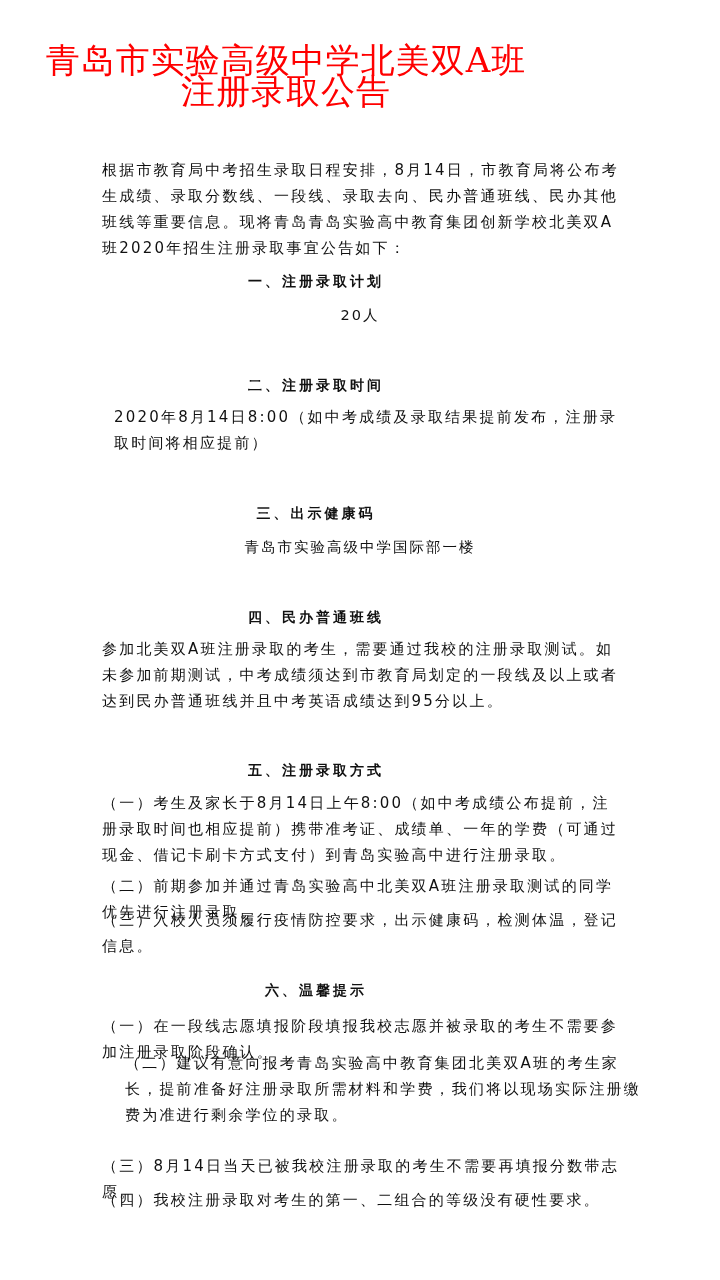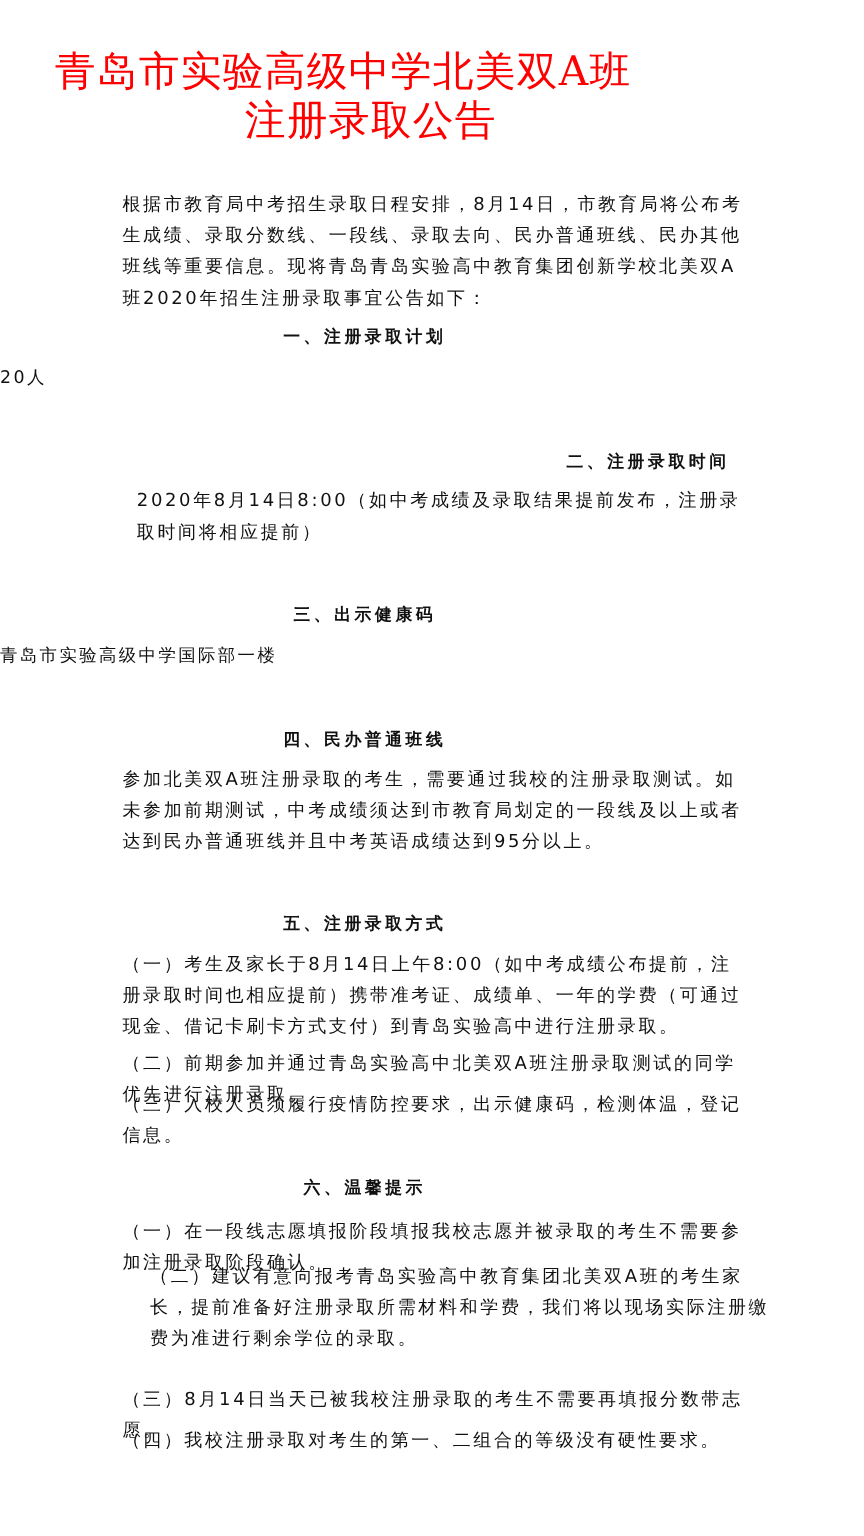--- a/index.html
+++ b/index.html
@@ -2,40 +2,40 @@
 <html><head>
 <meta charset="utf-8">
 <style>
   html, body { margin: 0; padding: 0; background: #ffffff; }
   body { width: 720px; height: 1280px; position: relative; overflow: hidden;
          font-family: "DejaVu Sans", sans-serif; color: #111; }
   .title { position: absolute; left: 0; width: 572px; text-align: center;
            color: #ff0000; font-family: "DejaVu Serif", serif; font-size: 34px;
            line-height: 40px; letter-spacing: 1px; }
   .t1 { top: 40px; }
-  .t2 { top: 81px; padding-left: 23px; }
+  .t2 { top: 71px; }
   .para { position: absolute; left: 102px; width: 520px; font-size: 15px;
           line-height: 26px; letter-spacing: 2.2px; margin: 0; }
   .heading { position: absolute; left: 0; width: 608px; text-align: center;
-             font-size: 14px; font-weight: bold; letter-spacing: 3px; line-height: 20px; }
-  .center { position: absolute; left: 0; width: 720px; text-align: left;
+             font-size: 14px; font-weight: bold; letter-spacing: 3px; line-height: 20px; padding-left: 12px; }
+  .center { position: absolute; left: 0; width: 720px; text-align: center;
             font-size: 14.5px; letter-spacing: 2px; line-height: 20px; }
 </style>
 </head>
 <body>
 
 <div class="title t1">青岛市实验高级中学北美双A班</div>
 <div class="title t2">注册录取公告</div>
 
 <p class="para" style="top:157px;">根据市教育局中考招生录取日程安排，8月14日，市教育局将公布考生成绩、录取分数线、一段线、录取去向、民办普通班线、民办其他班线等重要信息。现将青岛青岛实验高中教育集团创新学校北美双A班2020年招生注册录取事宜公告如下：</p>
 
 <div class="heading" style="top:271px;">一、注册录取计划</div>
 <div class="center" style="top:305px;">20人</div>
 
-<div class="heading" style="top:375px;text-align:right;">二、注册录取时间</div>
+<div class="heading" style="top:375px;">二、注册录取时间</div>
 <p class="para" style="top:404px;margin-left:12px;">2020年8月14日8:00（如中考成绩及录取结果提前发布，注册录取时间将相应提前）</p>
 
 <div class="heading" style="top:503px;">三、出示健康码</div>
 <div class="center" style="top:537px;">青岛市实验高级中学国际部一楼</div>
 
 <div class="heading" style="top:607px;">四、民办普通班线</div>
 <p class="para" style="top:636px;">参加北美双A班注册录取的考生，需要通过我校的注册录取测试。如未参加前期测试，中考成绩须达到市教育局划定的一段线及以上或者达到民办普通班线并且中考英语成绩达到95分以上。</p>
 
 <div class="heading" style="top:760px;">五、注册录取方式</div>
 <p class="para" style="top:790px;">（一）考生及家长于8月14日上午8:00（如中考成绩公布提前，注册录取时间也相应提前）携带准考证、成绩单、一年的学费（可通过现金、借记卡刷卡方式支付）到青岛实验高中进行注册录取。</p>

